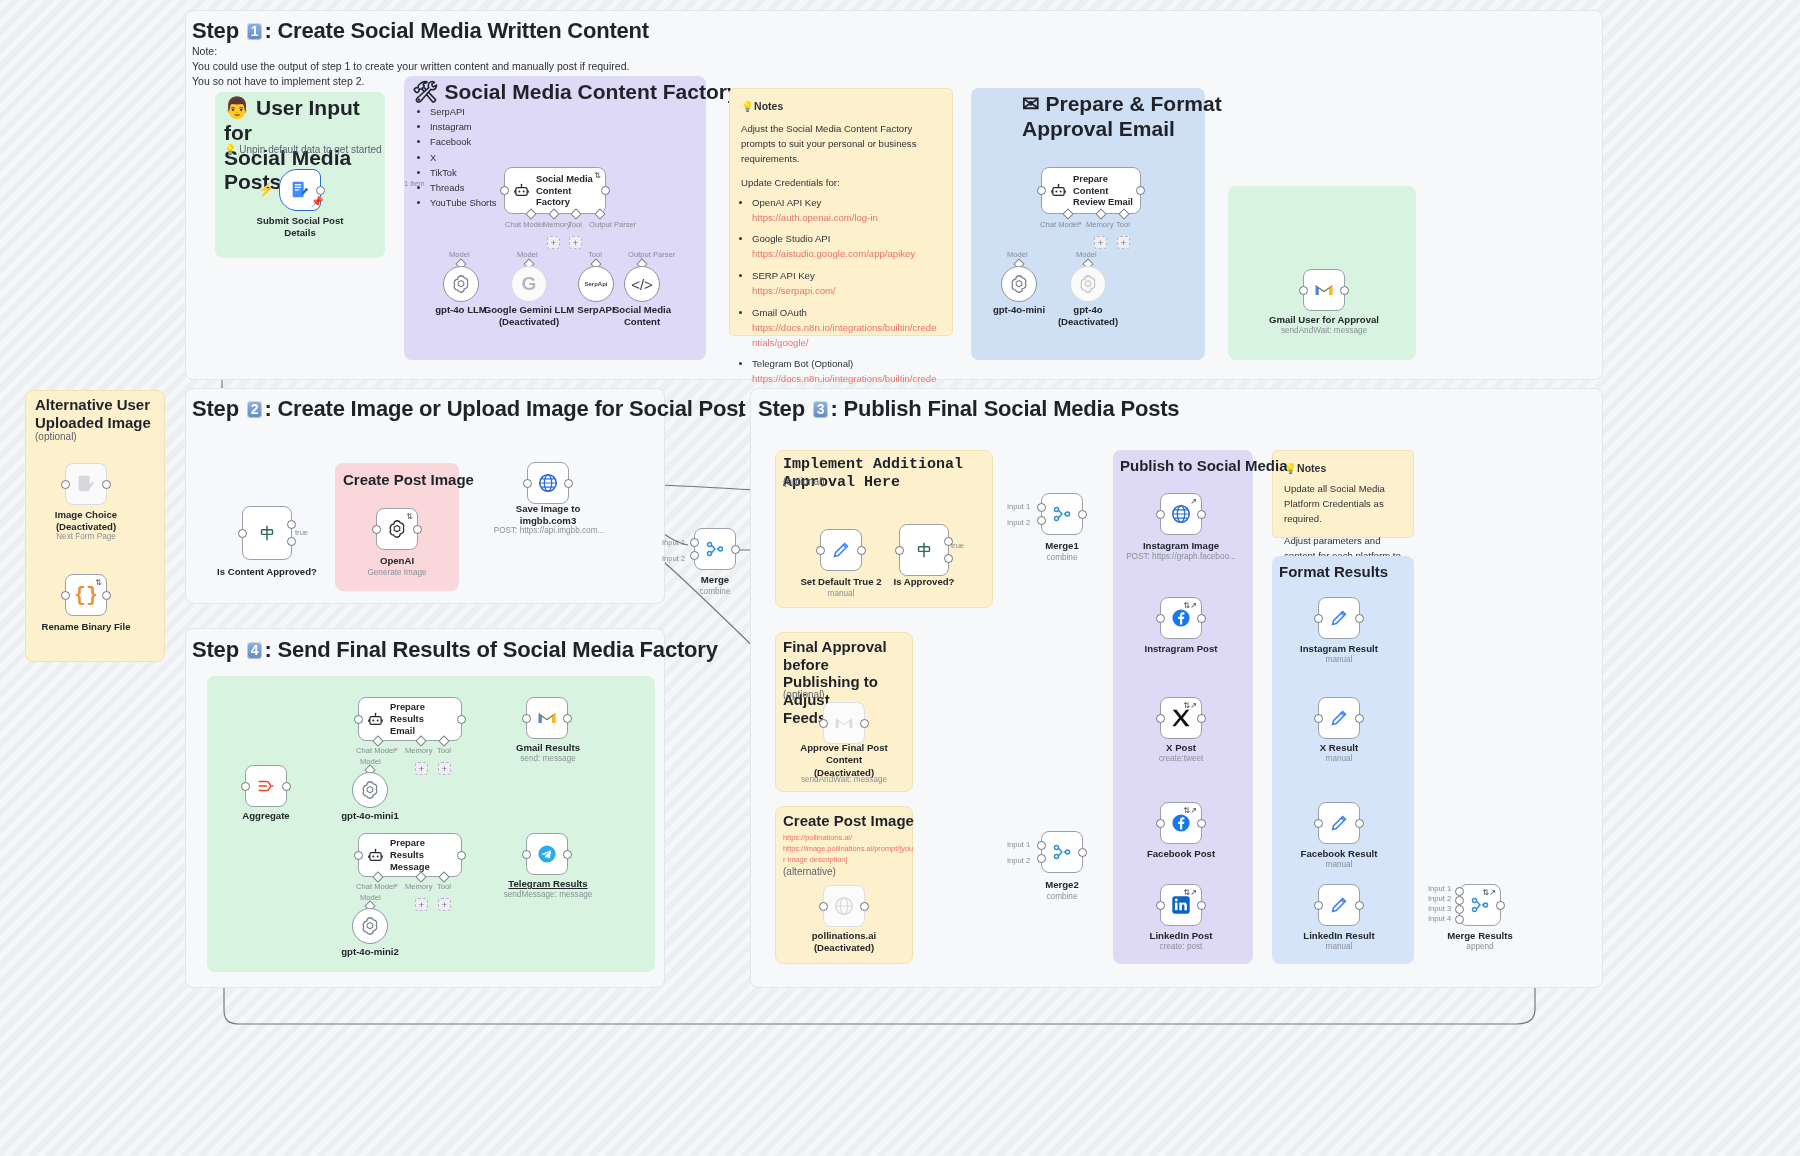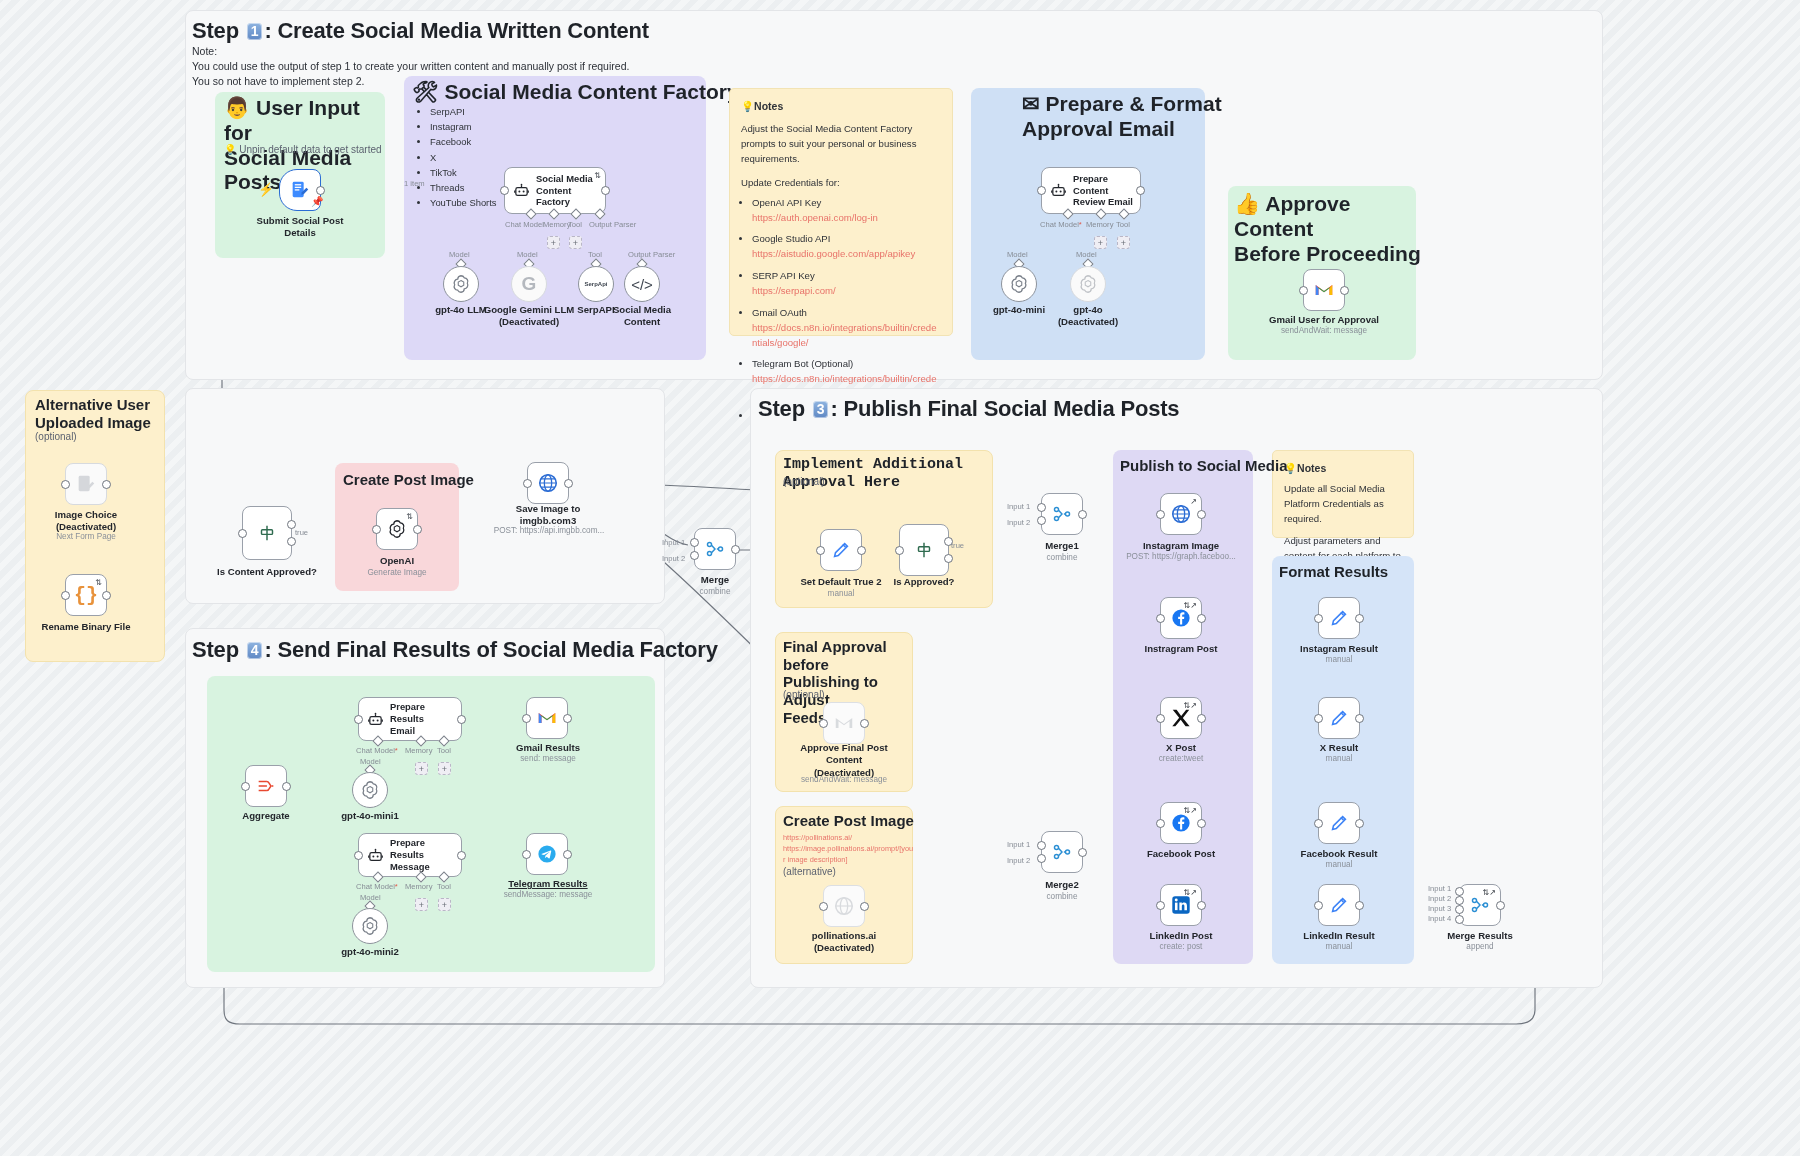--- a/index.html
+++ b/index.html
@@ -407,25 +407,20 @@
     <path d="M12 3a4 4 0 0 1 3.6 2.2 4 4 0 0 1 3.3 6 4 4 0 0 1-3.3 6A4 4 0 0 1 12 21a4 4 0 0 1-3.6-2.2 4 4 0 0 1-3.3-6 4 4 0 0 1 3.3-6A4 4 0 0 1 12 3z" fill="none" stroke="#7a808a" stroke-width="1.4"></path>
     <path d="M12 8.2l3 1.7v3.4l-3 1.7-3-1.7v-3.4z" fill="none" stroke="#7a808a" stroke-width="1.2"></path>
   </svg>
 </div>
 <div class="node-label" style="left:1048px;top:304px;width:80px;">
   <span>gpt-4o</span><br>
   <span>(Deactivated)</span>
 </div>
 
 <div class="panel panel-green" style="left:1228px;top:186px;width:188px;height:174px;"></div>
-<div class="panel-heading" style="left:1234px;top:192px;width:190px;">
-  <span>👍</span>
-  <span>Approve Content</span><br>
-  <span>Before Proceeding</span>
-</div>
 <div class="node sq" style="left:1303px;top:269px;">
   <svg class="ico" viewBox="0 0 24 24">
     <path d="M3 6.5v11h3V10l6 4.4L18 10v7.5h3v-11L12 13z" fill="#ea4335"></path>
     <path d="M3 6.5v11h3V10z" fill="#4285f4"></path>
     <path d="M21 6.5v11h-3V10z" fill="#fbbc05"></path>
     <path d="M6 10l6 4.4L18 10v-1L12 13 6 9z" fill="#34a853"></path>
   </svg>
   <div class="port l"></div>
   <div class="port r"></div>
 </div>
@@ -455,20 +450,23 @@
 
 <div class="node sq" style="left:65px;top:574px;">
   <span style="font-size:20px;color:#e8923b;font-weight:700;font-family:'Liberation Mono',monospace;">{}</span>
   <div class="badge-refresh">⇅</div>
   <div class="port l"></div>
   <div class="port r"></div>
 </div>
 <div class="node-label" style="left:36px;top:621px;width:100px;">Rename Binary File</div>
 
 <div class="panel panel-step" style="left:185px;top:388px;width:480px;height:216px;"></div>
+<div class="step-title" style="left:192px;top:396px;">
+  <span>Step </span><span class="emoji-num">2</span><span>: Create Image or Upload Image for Social Post</span>
+</div>
 
 <div class="node tall" style="left:242px;top:506px;width:50px;height:54px;">
   <svg class="ico" viewBox="0 0 24 24">
     <path d="M12 4v16" stroke="#2f6b4f" stroke-width="1.6"></path>
     <rect x="6" y="8.5" width="12" height="5" rx="1" fill="none" stroke="#2f6b4f" stroke-width="1.6"></rect>
   </svg>
   <div class="port l"></div>
   <div class="port r" style="top:33%"></div>
   <div class="port r" style="top:67%"></div>
 </div>

